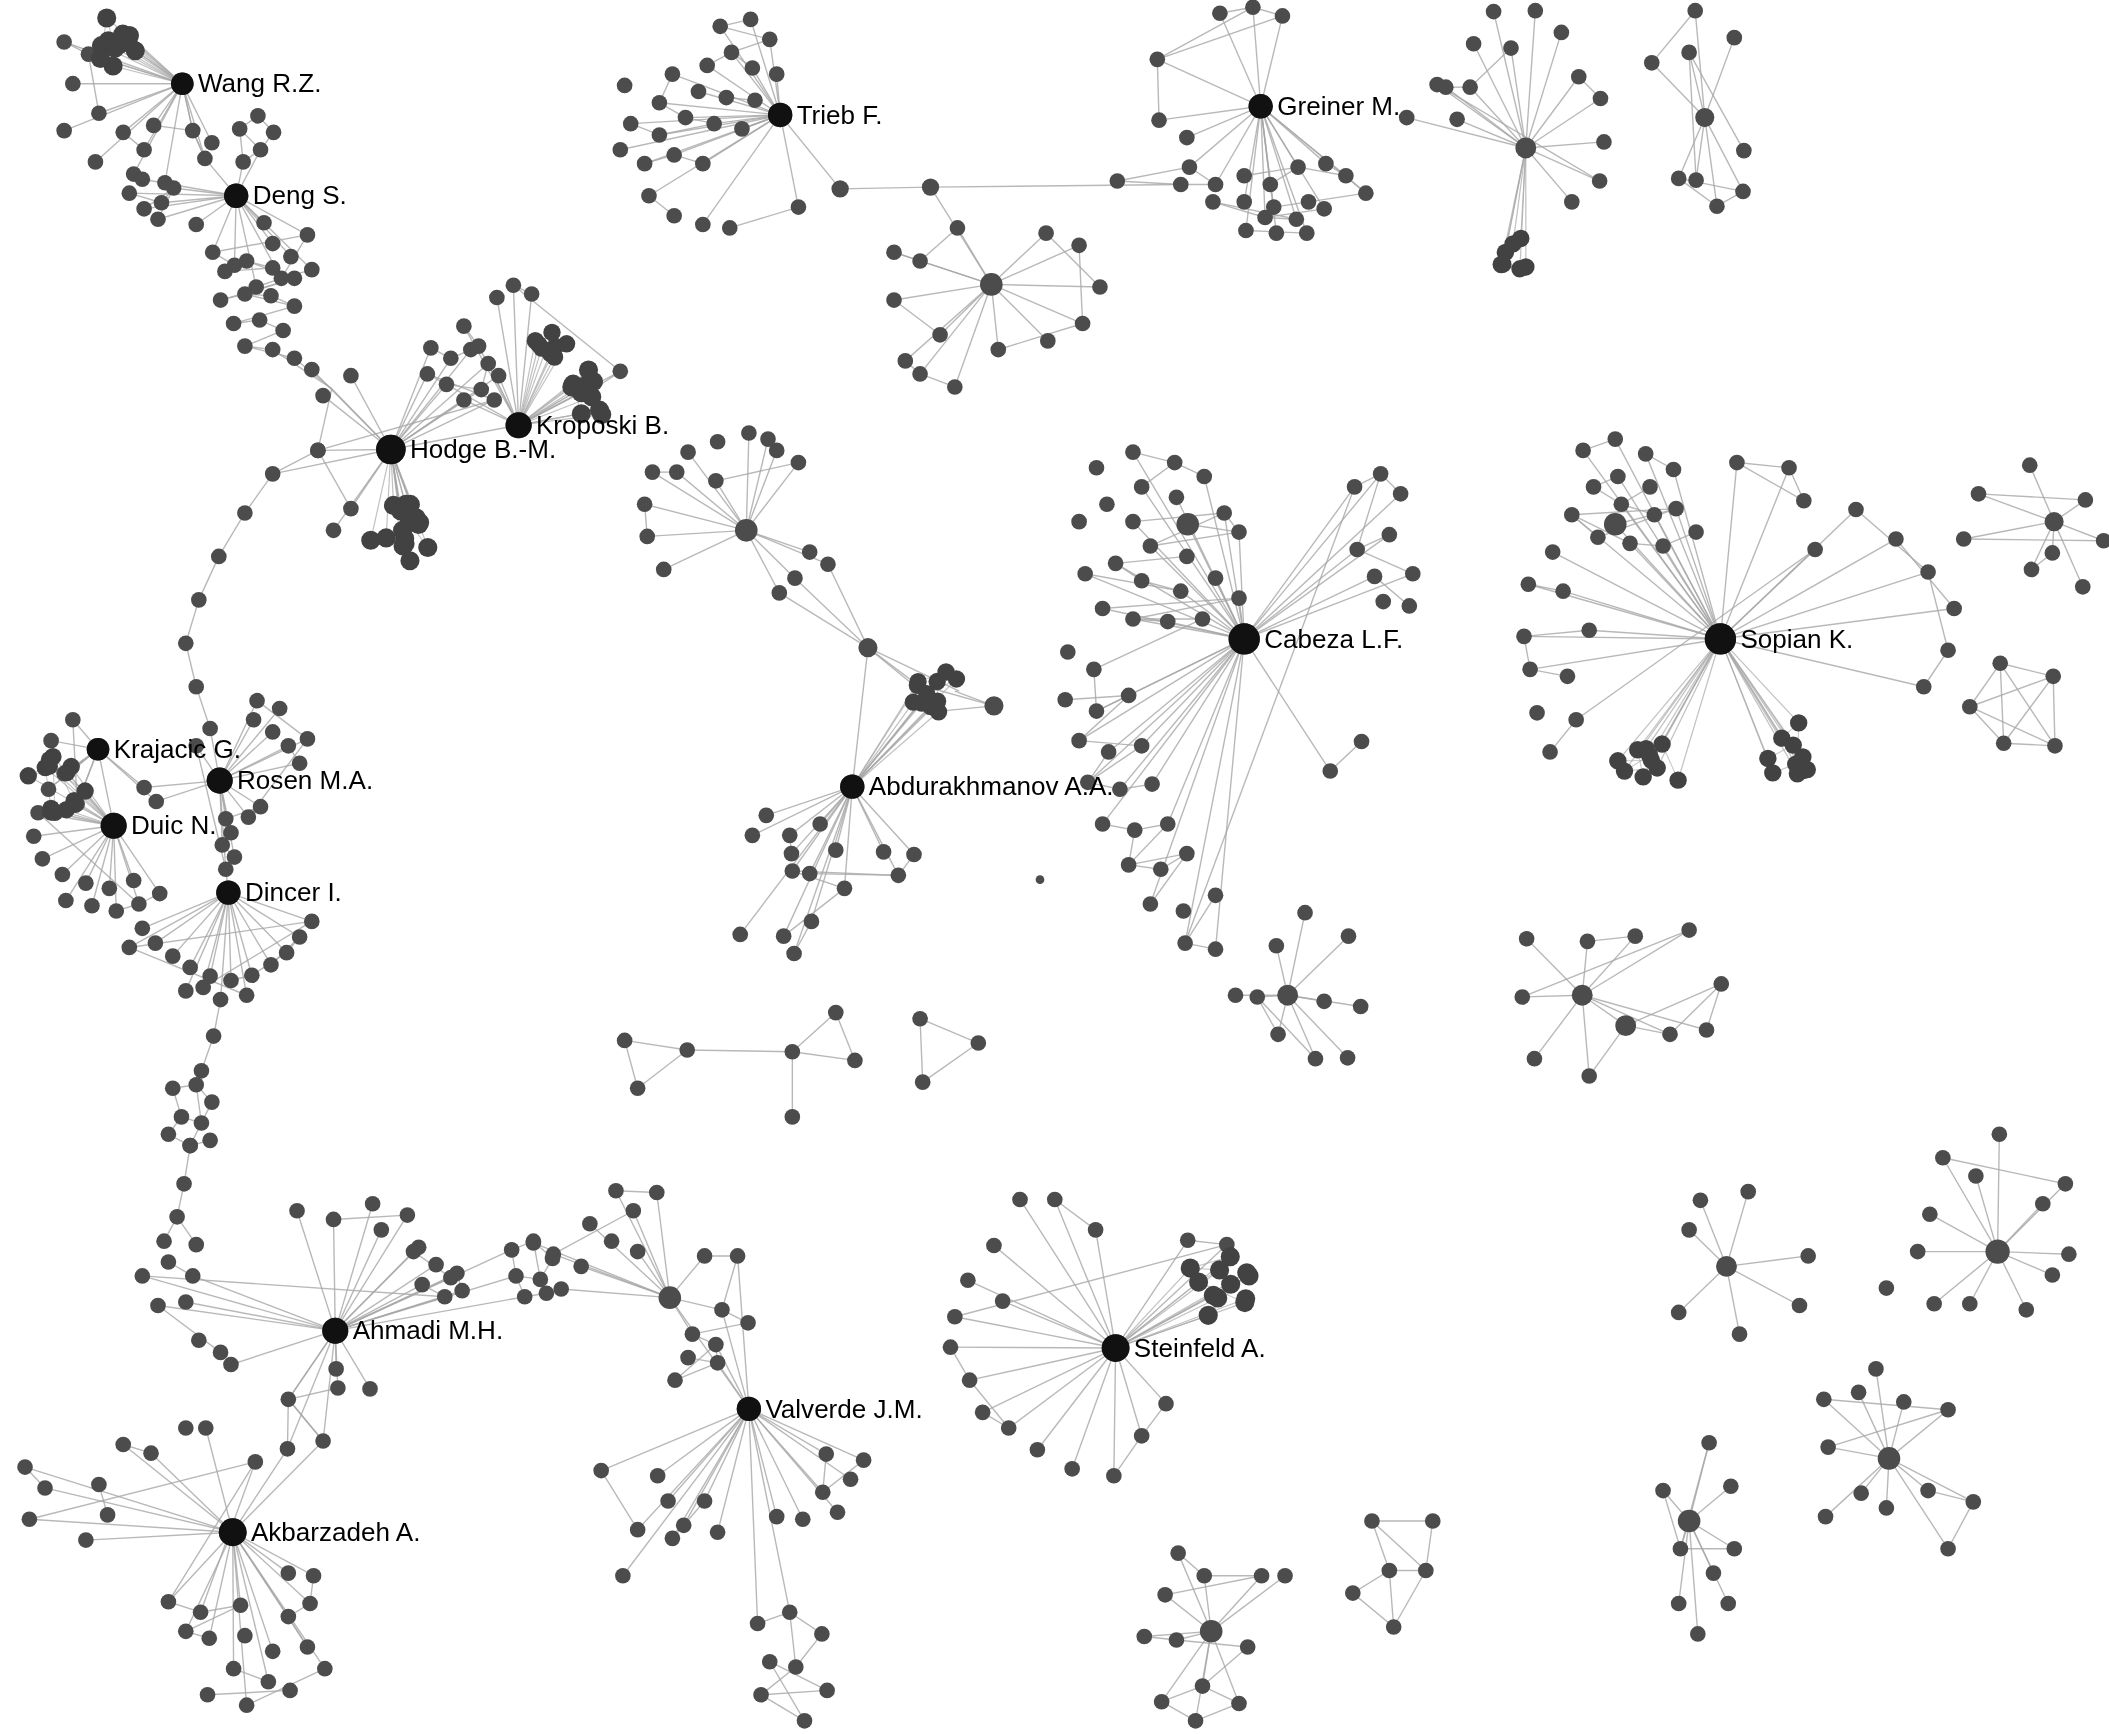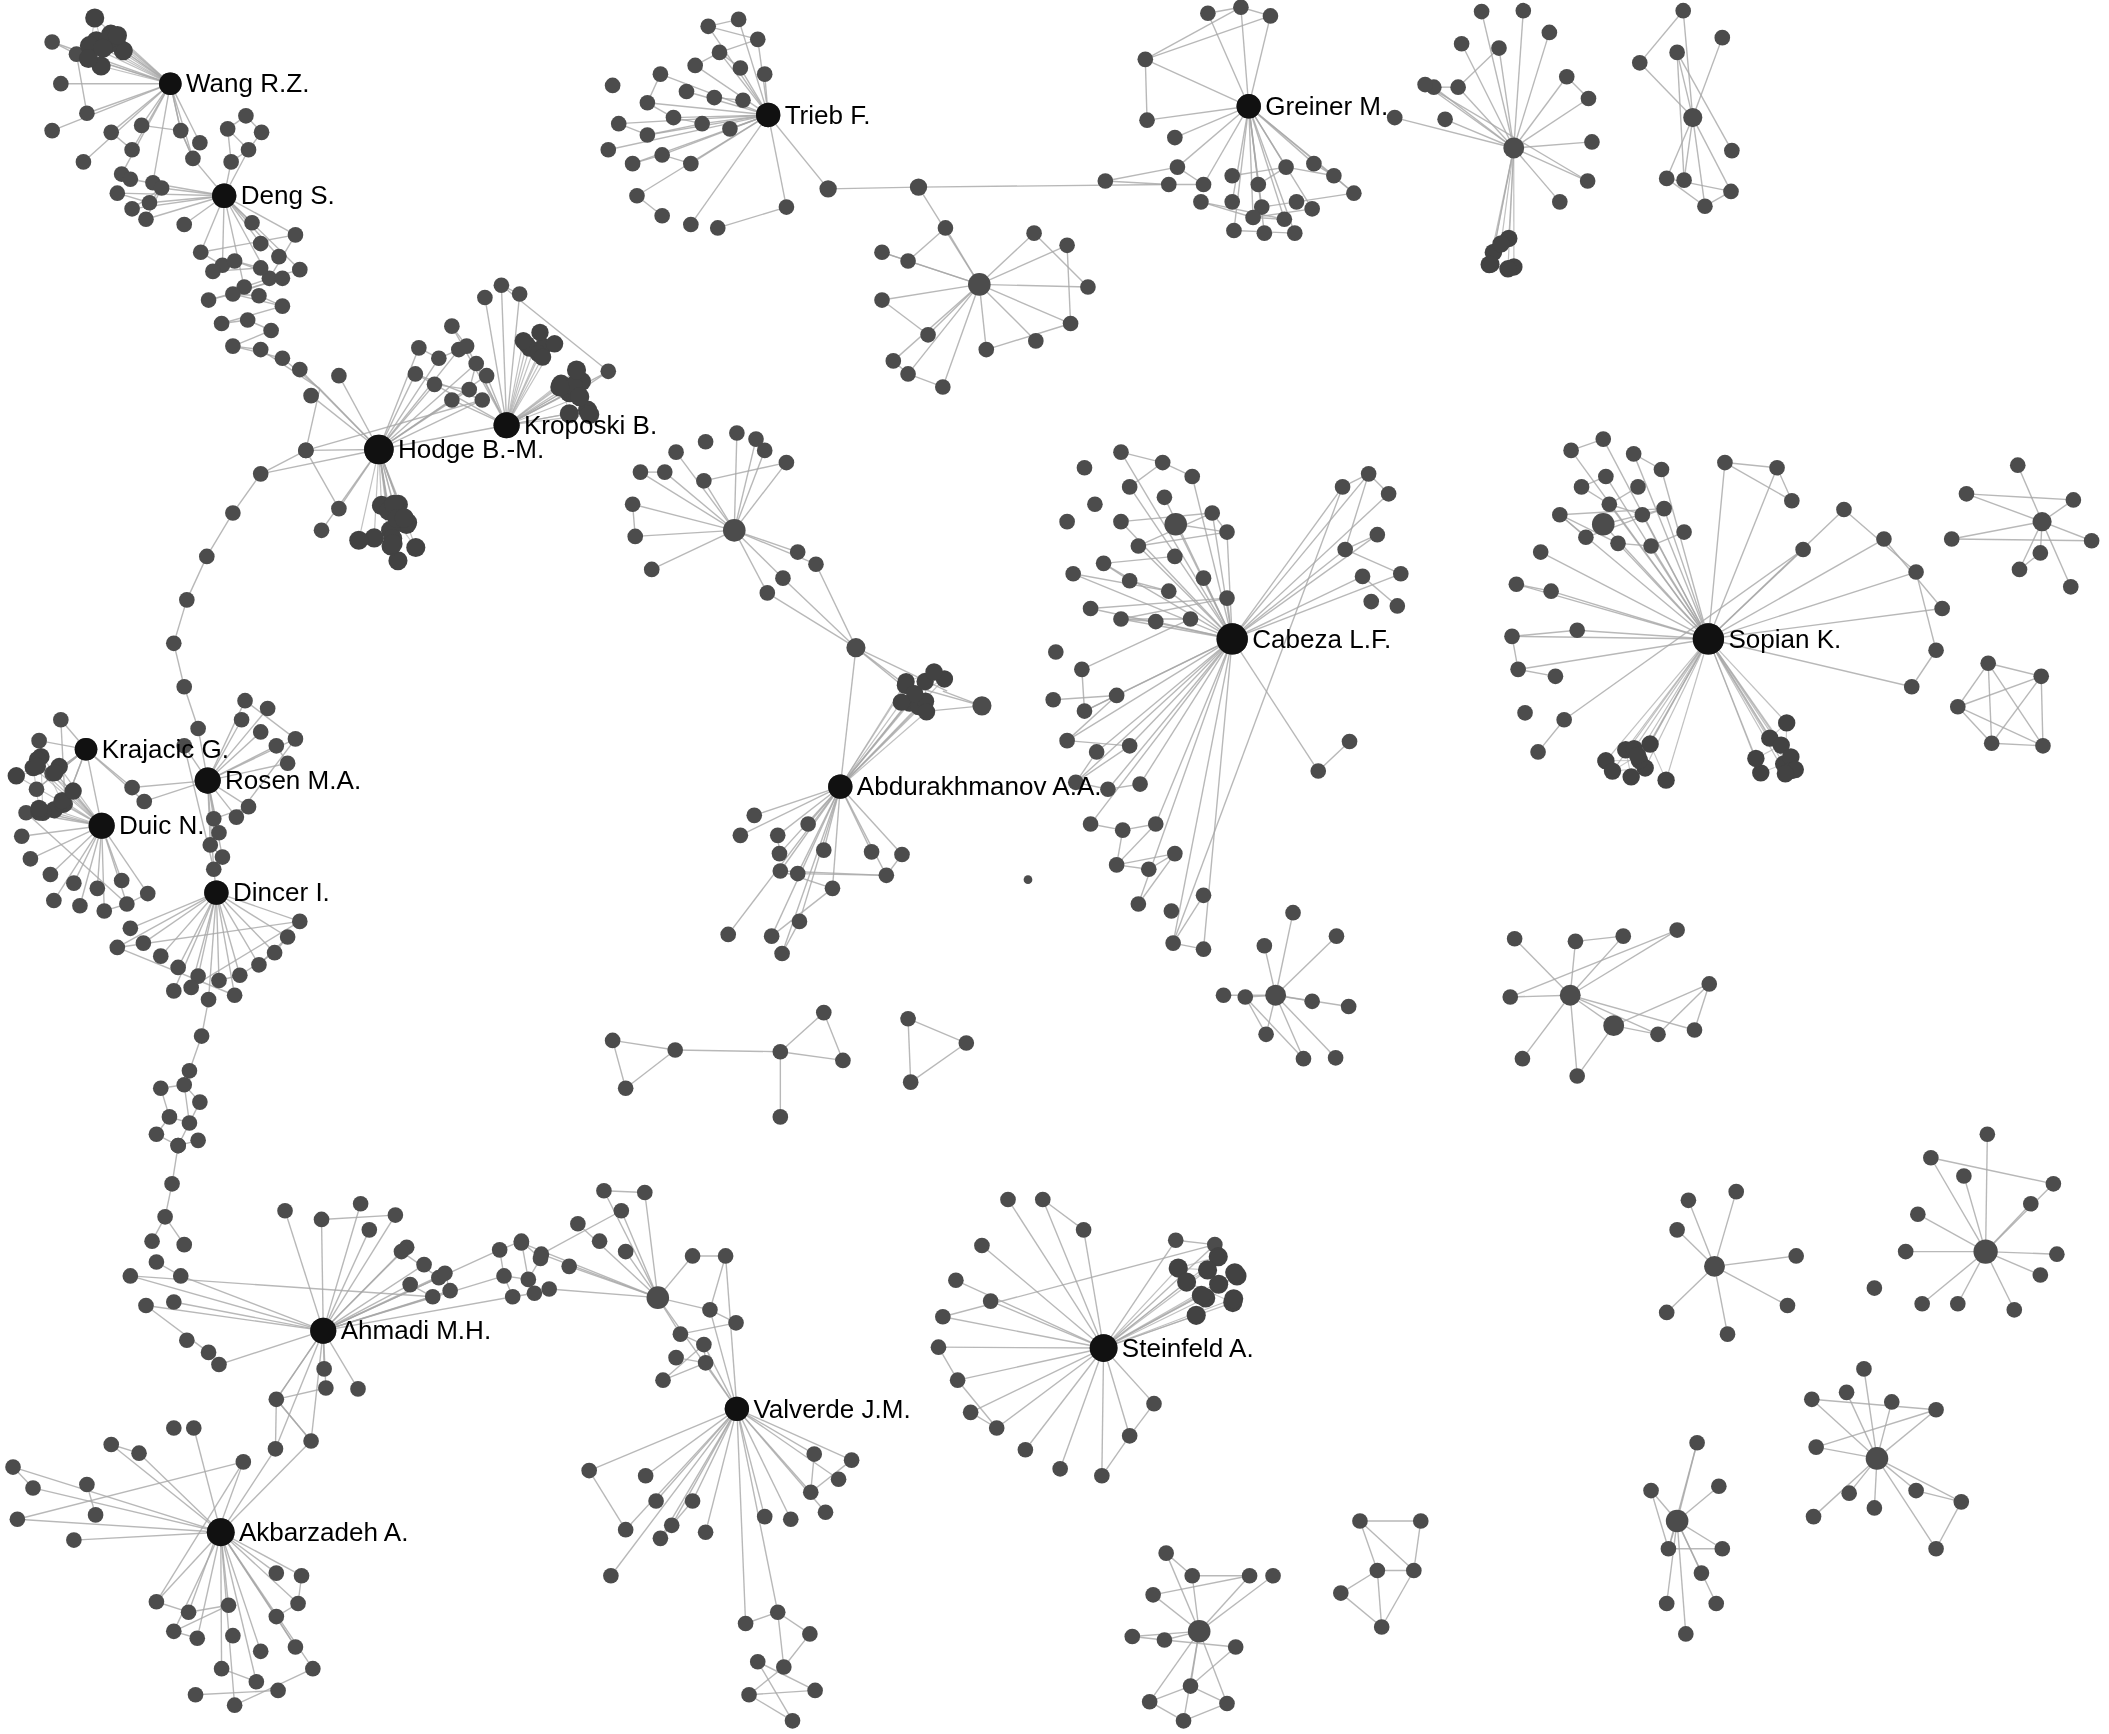--- a/index.html
+++ b/index.html
@@ -1,17 +1,17 @@
 <!DOCTYPE html>
 <html style="font-size:14px"><head>
 <meta charset="utf-8">
 <style>
   html,body{margin:0;padding:0;background:#ffffff;}
   body{width:2109px;height:1735px;position:relative;font-family:"Liberation Sans",sans-serif;}
-  #stage{position:absolute;left:0;top:0;width:1988px;height:1735px;}
+  #stage{position:absolute;left:12px;top:0;width:1988px;height:1735px;}
   svg{display:block;}
   text.author-label{font-family:"Liberation Sans",sans-serif;}
 </style>
 </head>
 <body>
 
 <div id="stage">
   <svg id="net" viewBox="0 0 2427 1996" width="2109" height="1735" xmlns="http://www.w3.org/2000/svg">
     <g id="edges">
         <line x1="196" y1="96" x2="60" y2="48" stroke="#a6a6a6" stroke-width="1.6" stroke-opacity="0.8"></line>

